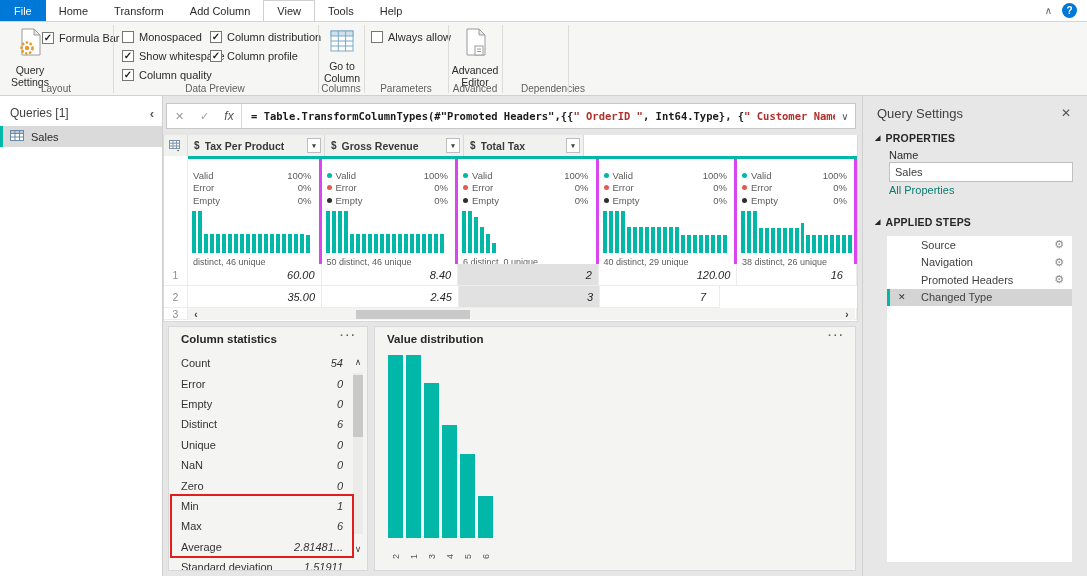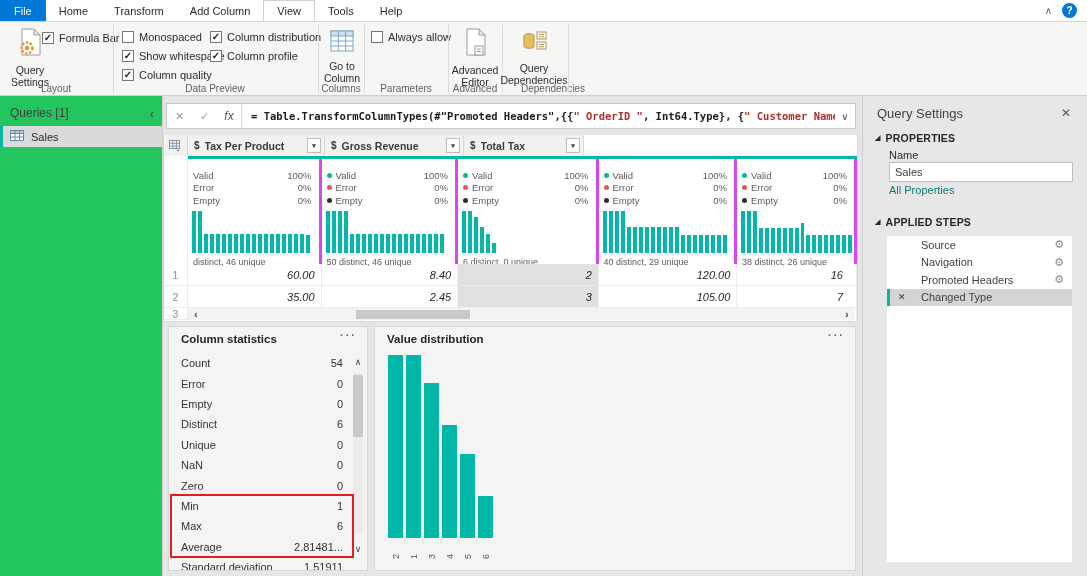--- a/index.html
+++ b/index.html
@@ -19,21 +19,21 @@
   
   .ribbon { position:absolute; left:0; top:22px; right:0; height:74px; background:#f6f6f5; border-bottom:1px solid #d0d0d0; }
   .rsep { position:absolute; top:3px; height:68px; width:1px; background:#dcdcdb; }
   .rgroup-label { position:absolute; bottom:1px; font-size:10px; color:#5f5f5f; text-align:center; }
   .rbtn { position:absolute; display:flex; flex-direction:column; align-items:center; font-size:10.5px; color:#2b2b2b; text-align:center; line-height:1.2; cursor:default; }
   .rbtn svg { margin-bottom:3px; }
   .cb { position:absolute; display:flex; align-items:center; gap:5px; font-size:11px; color:#2b2b2b; cursor:default; }
   .cb-box { width:12px; height:12px; background:#fff; border:1px solid #767676; font-size:10px; line-height:10px; text-align:center; color:#1b1b1b; font-weight:bold; }
 
   
-  .queries { position:absolute; left:0; top:96px; bottom:0; width:163px; background:#22c55e; border-right:1px solid #d0d0d0; }
+  .queries { position:absolute; left:0; top:96px; bottom:0; width:163px; background:#ffffff; border-right:1px solid #d0d0d0; }
   .queries-header { position:absolute; left:10px; top:10px; right:8px; display:flex; font-size:12px; color:#404040; }
   .queries-collapse { margin-left:auto; color:#555; font-weight:bold; font-size:13px; }
   .query-item { position:absolute; left:0; right:0; top:30px; height:21px; background:#dadada; border-left:3px solid #00B7A8; display:flex; align-items:center; font-size:11px; color:#2b2b2b; gap:7px; padding-left:7px; }
 
   
   .fbar { position:absolute; left:166px; top:103px; width:690px; height:26px; background:#fff; border:1px solid #c8c8c8; display:flex; align-items:stretch; }
   .fbtn { width:25px; display:flex; align-items:center; justify-content:center; color:#9a9a9a; font-size:11px; }
   .fbtn.fx { color:#555; font-style:italic; font-size:12px; border-right:1px solid #d8d8d8; }
   .fml { flex:1; display:flex; align-items:center; padding-left:9px; font-family:"DejaVu Sans Mono", monospace; font-size:10.5px; font-weight:600; white-space:pre; overflow:hidden; }
   .fexp { width:20px; display:flex; align-items:center; justify-content:center; color:#555; font-size:10px; }
@@ -71,21 +71,21 @@
   .hsc-thumb { position:absolute; left:152px; width:114px; top:0; height:9px; background:#c9c9c9; }
 
   
   .panel { position:absolute; background:#f4f4f3; border:1px solid #d8d8d8; overflow:hidden; }
   .stats-panel { left:168px; top:326px; width:200px; height:245px; }
   .vdist-panel { left:374px; top:326px; width:482px; height:245px; }
   .panel-title { position:absolute; left:12px; top:6px; font-weight:bold; font-size:11.5px; color:#262626; }
   .dots-menu { position:absolute; right:10px; top:2px; letter-spacing:2px; font-weight:bold; color:#666; font-size:11px; }
   .stat-rows { position:absolute; left:0; top:26px; right:0; }
   .stat-row { height:20.4px; display:flex; align-items:center; font-size:11px; color:#333; padding:0 24px 0 12px; }
-  .stat-val { margin-left:auto; }
+  .stat-val { margin-left:auto; font-style:italic; }
   .hl-box { position:absolute; left:1px; top:167px; width:184px; height:64px; border:2px solid #E31C1C; z-index:5; }
   .sscroll { position:absolute; right:3px; top:28px; width:12px; bottom:14px; }
   .sscroll .sa { position:absolute; left:0; width:12px; text-align:center; color:#444; font-size:9px; }
   .sscroll .track { position:absolute; left:1px; width:10px; top:18px; bottom:22px; background:#ebebea; }
   .sscroll .thumb { position:absolute; left:1px; width:10px; top:20px; height:62px; background:#c9c9c9; }
   .vbars { position:absolute; left:13px; top:28px; height:183px; display:flex; align-items:flex-end; gap:3px; }
   .vbars .vb { width:15px; background:#00B7A8; }
   .vlabels { position:absolute; left:13px; top:214px; display:flex; gap:3px; }
   .vlabels span { width:15px; font-size:9px; color:#555; writing-mode:vertical-rl; transform:rotate(180deg); display:flex; justify-content:flex-start; height:18px; align-items:center; }
 
@@ -196,35 +196,20 @@
           <rect x="13" y="18" width="8" height="9" fill="#fff" stroke="#9a9a9a"></rect>
           <line x1="15" y1="21" x2="19" y2="21" stroke="#9a9a9a"></line>
           <line x1="15" y1="23.5" x2="19" y2="23.5" stroke="#9a9a9a"></line>
         </svg>
       </span>
       <span>Advanced Editor</span>
     </div>
     <div class="rgroup-label" style="left:448px; width:54px;">Advanced</div>
     <div class="rsep" style="left:502px;"></div>
 
-    <div class="rbtn" style="left:503px; top:6px; width:62px;">
-      <span>
-        <svg width="28" height="28" viewBox="0 0 28 28">
-          <ellipse cx="9" cy="8" rx="5" ry="2.2" fill="#E4C05F" stroke="#b3914a"></ellipse>
-          <path d="M4 8 v10 a5 2.2 0 0 0 10 0 v-10" fill="#E4C05F" stroke="#b3914a"></path>
-          <rect x="17" y="4" width="9" height="7" fill="#fff" stroke="#b3914a"></rect>
-          <line x1="19" y1="6.5" x2="24" y2="6.5" stroke="#b3914a"></line>
-          <line x1="19" y1="8.8" x2="24" y2="8.8" stroke="#b3914a"></line>
-          <rect x="17" y="14" width="9" height="7" fill="#fff" stroke="#b3914a"></rect>
-          <line x1="19" y1="16.5" x2="24" y2="16.5" stroke="#b3914a"></line>
-          <line x1="19" y1="18.8" x2="24" y2="18.8" stroke="#b3914a"></line>
-        </svg>
-      </span>
-      <span>Query Dependencies</span>
-    </div>
     <div class="rgroup-label" style="left:502px; width:66px;padding-left:19px;">Dependencies</div>
     <div class="rsep" style="left:568px;"></div>
   </div>
 
   <div class="queries">
     <div class="queries-header">
       <span>Queries [1]</span>
       <span class="queries-collapse">‹</span>
     </div>
     <div class="query-item">
@@ -477,21 +462,20 @@
         <div class="cell" style="width: 137px;">8.40</div>
         <div class="cell sel" style="width: 141px;">2</div>
         <div class="cell" style="width: 139px;">120.00</div>
         <div class="cell last" style="width: 120px;">16</div>
       </div>
     <div class="t-row" id="t-row2">
         <div class="rnum">2</div>
         <div class="cell" style="width: 134px;">35.00</div>
         <div class="cell" style="width: 137px;">2.45</div>
         <div class="cell sel" style="width: 141px;">3</div>
-        <div class="cell" style="width: 139px;">105.00</div>
         <div class="cell last" style="width: 120px;">7</div>
       </div>
     <div class="t-row t-row3" id="t-row3">
         <div class="rnum">3</div>
         <div class="cell" style="width: 134px;"></div>
         <div class="cell" style="width: 137px;"></div>
         <div class="cell sel" style="width: 141px;"></div>
         <div class="cell" style="width: 139px;"></div>
         <div class="cell last" style="width: 120px;"></div>
       </div>

